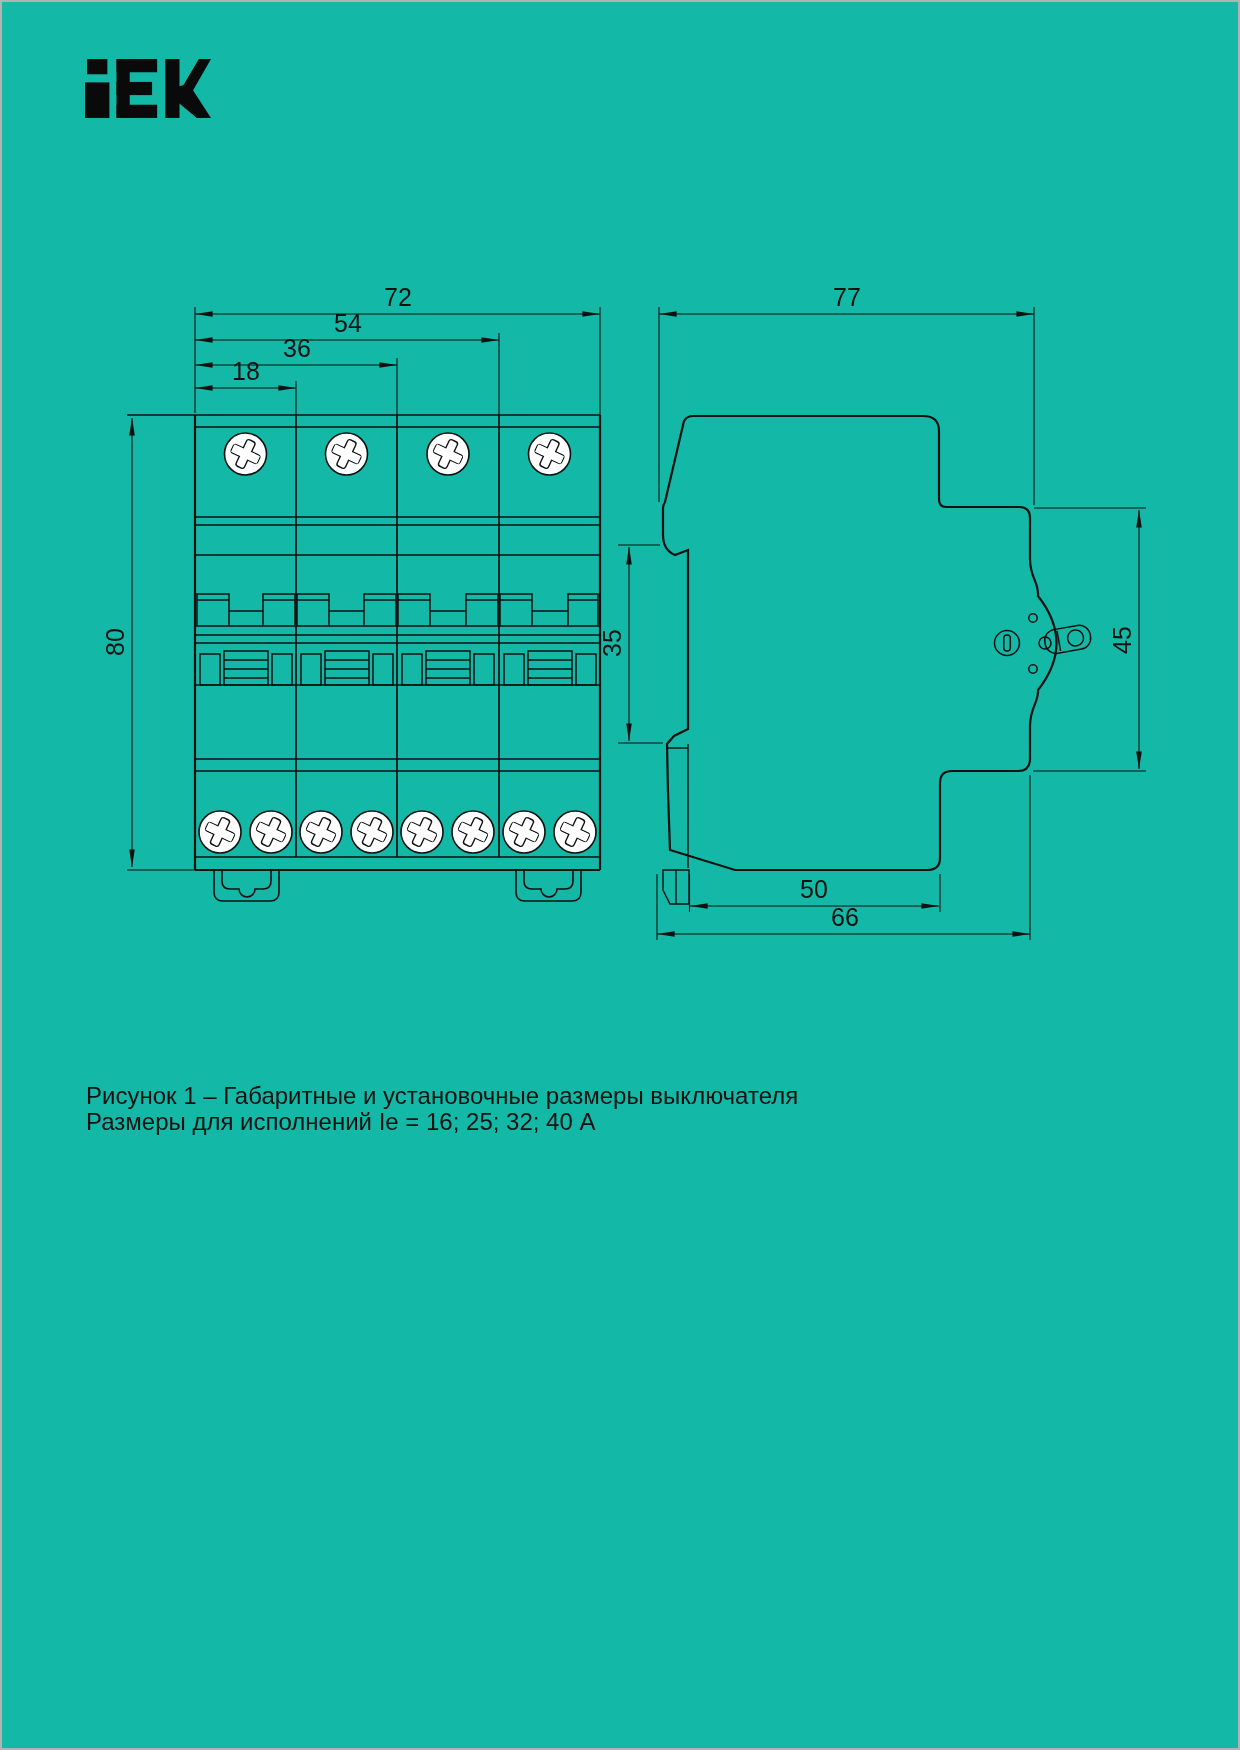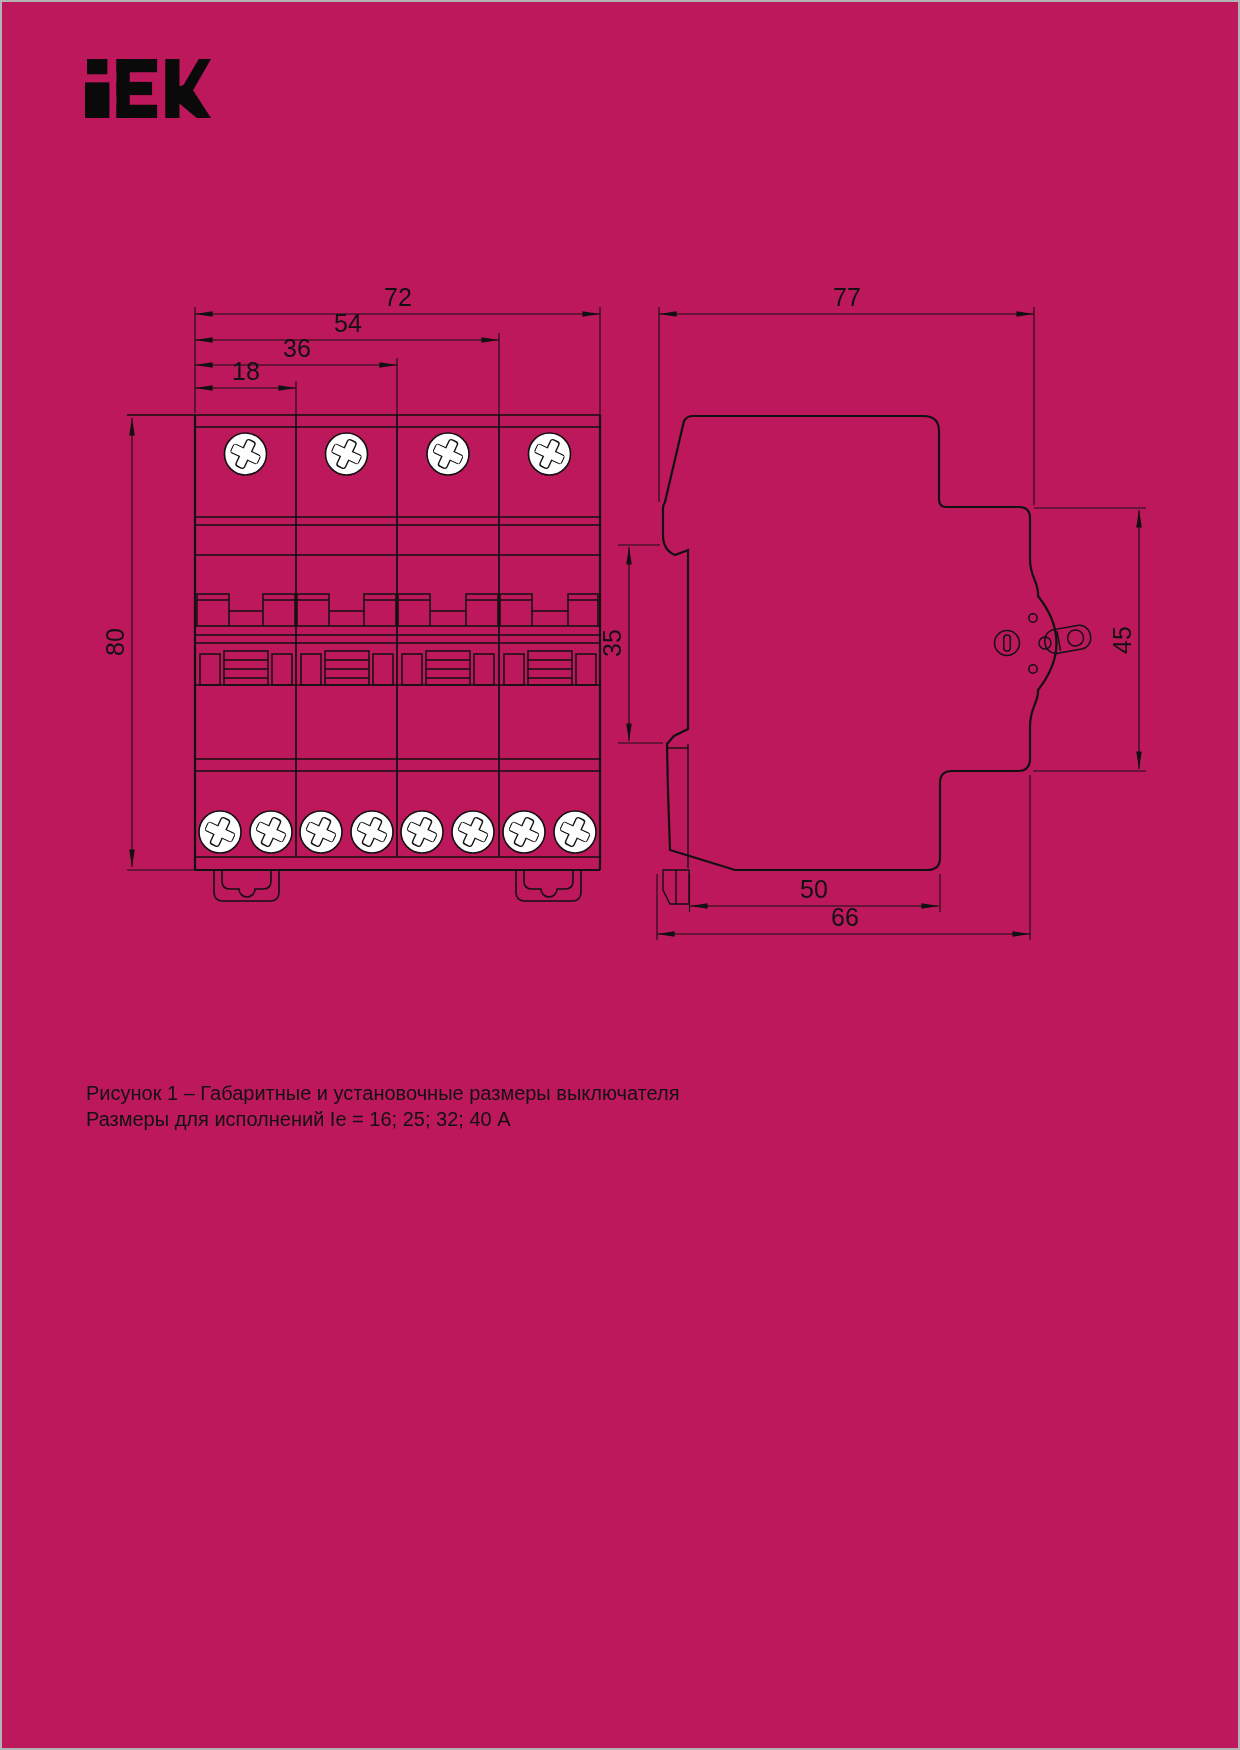--- a/index.html
+++ b/index.html
@@ -1,28 +1,28 @@
 <!DOCTYPE html>
 <html><head>
 <meta charset="utf-8">
 <style>
   html,body{margin:0;padding:0;background:#ffffff;}
   .page{
     position:relative;
     width:1236px;height:1746px;
     border:2px solid #b3b3b3;
-    background:#be185d;
+    background:#14b8a6;
     font-family:"Liberation Sans", sans-serif;
     overflow:hidden;
   }
   .logo-wrap{position:absolute;left:83px;top:57px;width:126px;height:59px;}
   .drawing-wrap{position:absolute;left:0;top:0;width:1236px;height:970px;}
   .caption{
     position:absolute;left:84px;
-    font-size:20px;color:#111;
+    font-size:24px;color:#111;
     white-space:nowrap;
   }
   .caption.line1{top:1080px;}
   .caption.line2{top:1106px;}
   svg text{
     font-family:"Liberation Sans", sans-serif;
     font-size:25px;fill:#111;
   }
 </style>
 </head>

